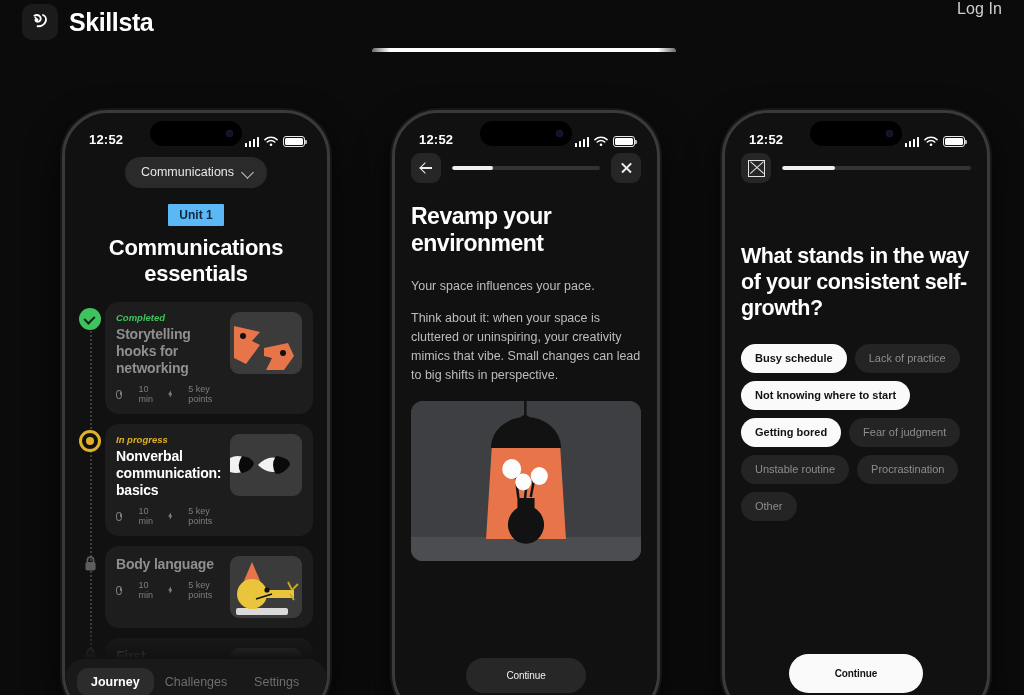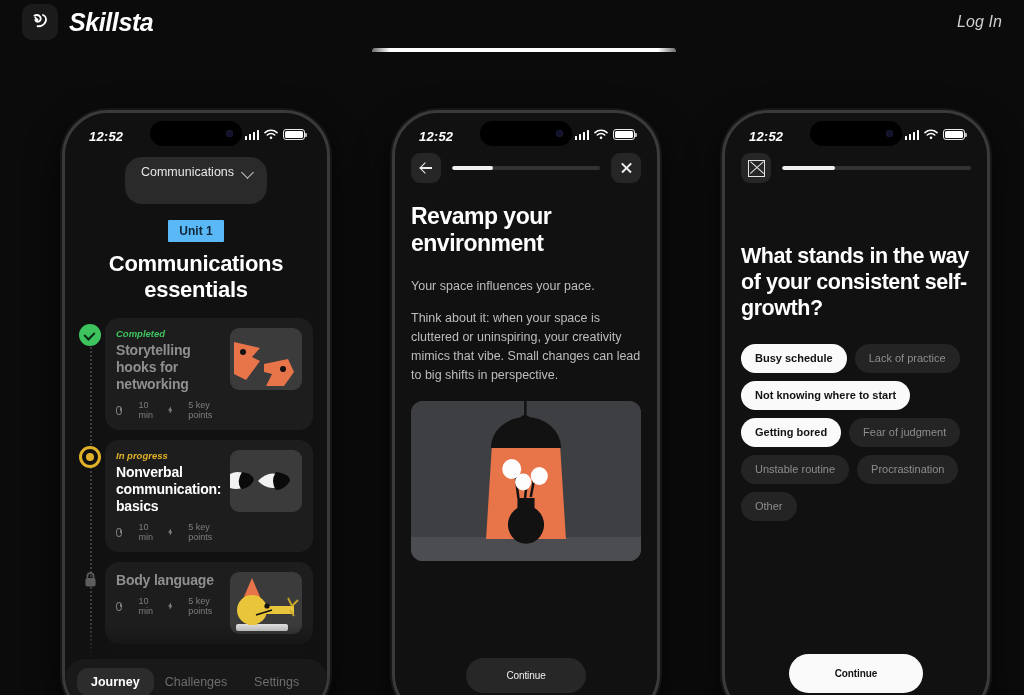--- a/index.html
+++ b/index.html
@@ -7,23 +7,22 @@
   body {
     background:#0b0b0b;
     font-family:"Liberation Sans", sans-serif;
     color:#fff;
     position:relative;
   }
 
   
   .site-header {
     position:absolute; top:0; left:0; width:1024px; height:44px;
-    display:flex; align-items:center; padding:0 22px;
+    display:flex; padding:0 22px;
     z-index:40;
-    font-style:italic;
   }
   .brand { display:flex; align-items:center; gap:11px; }
   .brand-mark {
     width:36px; height:36px; border-radius:10px;
     background:#1b1b1b; display:flex; align-items:center; justify-content:center;
     flex:0 0 auto;
   }
   .brand-name {
     font-size:25px; font-weight:bold; letter-spacing:-0.4px; color:#fff;
   }
@@ -57,22 +56,22 @@
 
   .screen {
     position:absolute; inset:0;
     border-radius:43px;
     background:#111111;
     overflow:hidden;
   }
 
   
   .status-bar {
-    height:34px; display:flex; align-items:flex-start;
-    padding:16px 22px 0 24px; position:relative; z-index:6;font-style:italic;
+    height:34px; display:flex; align-items:flex-end;
+    padding:16px 22px 0 24px; position:relative; z-index:6;
   }
   .status-time { font-size:13px; font-weight:bold; letter-spacing:0.2px; }
   .status-right { margin-left:auto; display:flex; align-items:center; gap:5px; }
   .dynamic-island {
     position:absolute; top:8px; left:50%; transform:translateX(-50%);
     width:92px; height:25px; border-radius:14px; background:#000;
     display:flex; align-items:center; justify-content:flex-end; padding-right:9px;
     z-index:7;
   }
   .di-cam { width:7px; height:7px; border-radius:50%;
@@ -85,21 +84,21 @@
   .batt { width:22px; height:11px; border:1.2px solid #e9e9e9; border-radius:3px;
           padding:1.3px; position:relative; }
   .batt::after { content:""; position:absolute; right:-3px; top:3px;
                  width:1.8px; height:4px; background:#b9b9b9; border-radius:0 1px 1px 0; }
   .batt span { display:block; height:100%; background:#fff; border-radius:1.5px; }
 
   
   .p1-body { padding:4px 14px 0; position:relative; height:100%; }
   .course-pill {
     margin:6px auto 0; width:fit-content;
-    background:#2a2a2a; border-radius:17px; padding:8px 13px 25px 16px;
+    background:#2a2a2a; border-radius:17px; padding:8px 13px 9px 16px;
     display:flex; align-items:center; gap:9px;
     font-size:12.5px; color:#e6e6e6;
   }
   .chev { width:11px; height:11px; position:relative; flex:0 0 auto; }
   .chev::before { content:""; position:absolute; left:0; top:1px;
     width:8px; height:8px; border-right:1.6px solid #cfcfcf; border-bottom:1.6px solid #cfcfcf;
     transform:rotate(45deg); }
   .unit-badge {
     margin:16px auto 0; width:fit-content;
     background:#5ab8f7; color:#10263a; font-size:12px; font-weight:bold;

